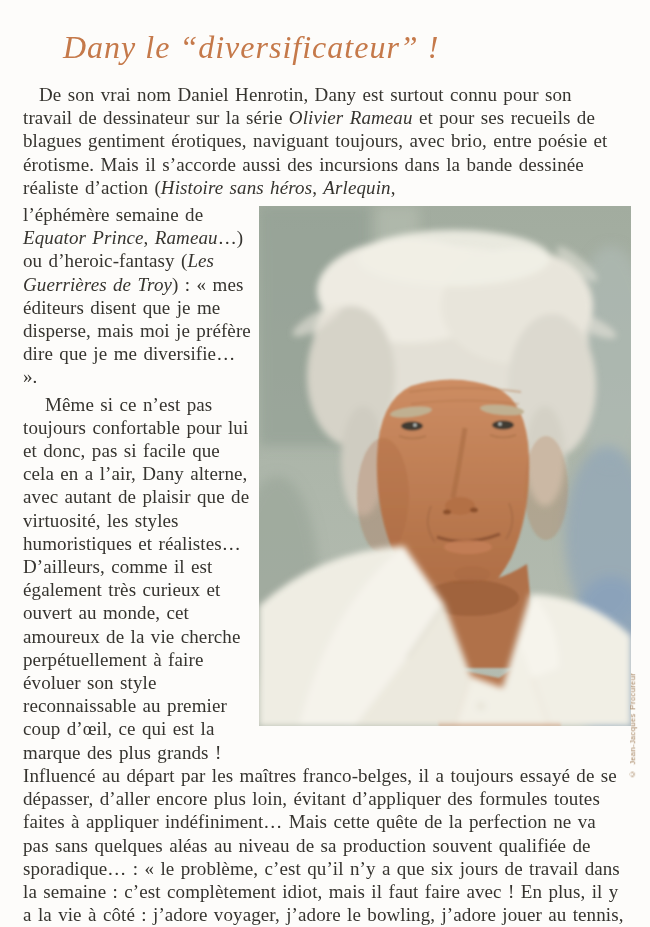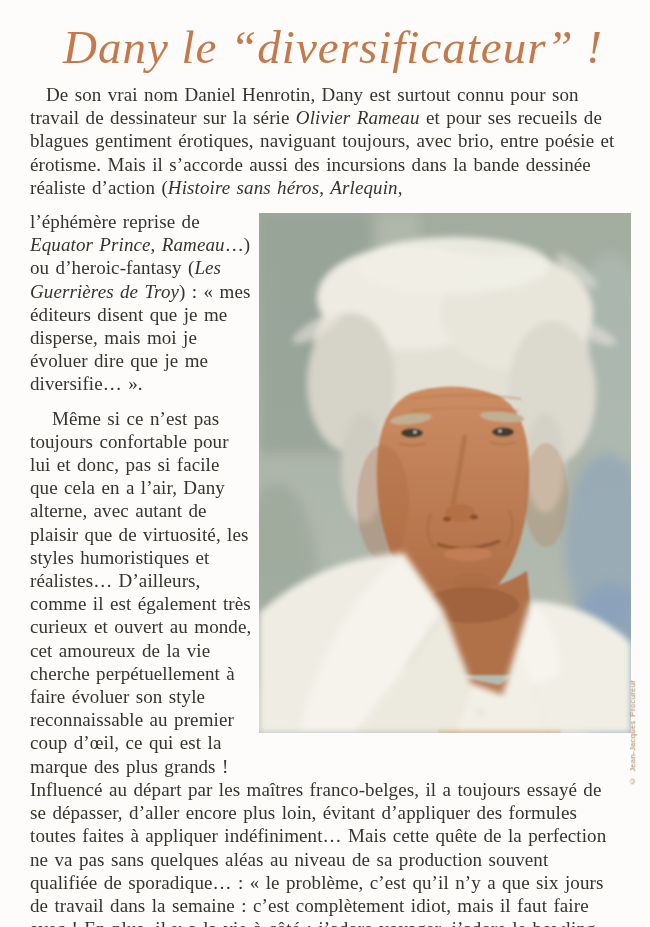--- a/index.html
+++ b/index.html
@@ -7,30 +7,30 @@
     width:650px; height:927px;
     background:#fdfcfa;
     position:relative; overflow:hidden;
     font-family:"Liberation Serif", serif;
     color:#36342f;
   }
   .page { padding:0 19px; position:relative; }
   .title {
     font-family:"Liberation Serif", serif;
     font-style:italic; font-weight:normal;
-    font-size:47px; line-height:46px;
+    font-size:32px; line-height:46px;
     color:#c5794a;
     margin:24px 0 13px 44px;
     letter-spacing:1px;
   }
   .article {
     font-size:19px; line-height:23.2px;
     letter-spacing:0.1px; word-spacing:1.5px;
   }
-  .article p { margin:11px; }
+  .article p { margin:4px; }
   .p-lead { text-indent:16px; }
   .p-indent { text-indent:22px; }
   .photo-block {
     float:right;
     width:372px; height:520px;
     margin:3px 0 30px 6px;
     position:relative;
   }
   .photo-block svg { display:block; width:100%; height:100%; }
   .credit {
@@ -144,20 +144,20 @@
             <path d="M96,520 L148,452 L185,398 L212,470 L196,520 Z" fill="#ece9de"></path>
             <path d="M196,520 L212,470 L244,482 L262,440 L290,520 Z" fill="#f2f0e6"></path>
             <path d="M148,452 L185,398" stroke="#d8d5c8" stroke-width="2" fill="none"></path>
             <path d="M244,482 L272,388" stroke="#d8d5c8" stroke-width="2" fill="none"></path>
             <circle cx="222" cy="500" r="4" fill="#e6e3d7"></circle>
           </g>
         </svg>
         <span class="credit">© Jean-Jacques Procureur</span>
       </div>
 
-      <p><span>l’éphémère reprise de </span><i>Equator Prince</i><span>, </span><i>Rameau</i><span>…) ou d’heroic-fantasy (</span><i>Les Guerrières de Troy</i><span>) : « mes éditeurs disent que je me disperse, mais moi je évoluer dire que je me diversifie… ».</span></p>
+      <p><span>l’éphémère semaine de </span><i>Equator Prince</i><span>, </span><i>Rameau</i><span>…) ou d’heroic-fantasy (</span><i>Les Guerrières de Troy</i><span>) : « mes éditeurs disent que je me disperse, mais moi je préfère dire que je me diversifie… ».</span></p>
       <p class="p-indent"><span>Même si ce n’est pas toujours confortable pour lui et donc, pas si facile que cela en a l’air, Dany alterne, avec autant de plaisir que de virtuosité, les styles humoristiques et réalistes… D’ailleurs, comme il est également très curieux et ouvert au monde, cet amoureux de la vie cherche perpétuellement à faire évoluer son style reconnaissable au premier coup d’œil, ce qui est la marque des plus grands ! Influencé au départ par les maîtres franco-belges, il a toujours essayé de se dépasser, d’aller encore plus loin, évitant d’appliquer des formules toutes faites à appliquer indéfiniment… Mais cette quête de la perfection ne va pas sans quelques aléas au niveau de sa production souvent qualifiée de sporadique… : « le problème, c’est qu’il n’y a que six jours de travail dans la semaine : c’est complètement idiot, mais il faut faire avec ! En plus, il y a la vie à côté : j’adore voyager, j’adore le bowling, j’adore jouer au tennis, j’adore faire la fête, j’adore des tas de choses… ».</span></p>
     </div>
 
     <div class="clear"></div>
   </div>
 
 </div>
 
 </body></html>

